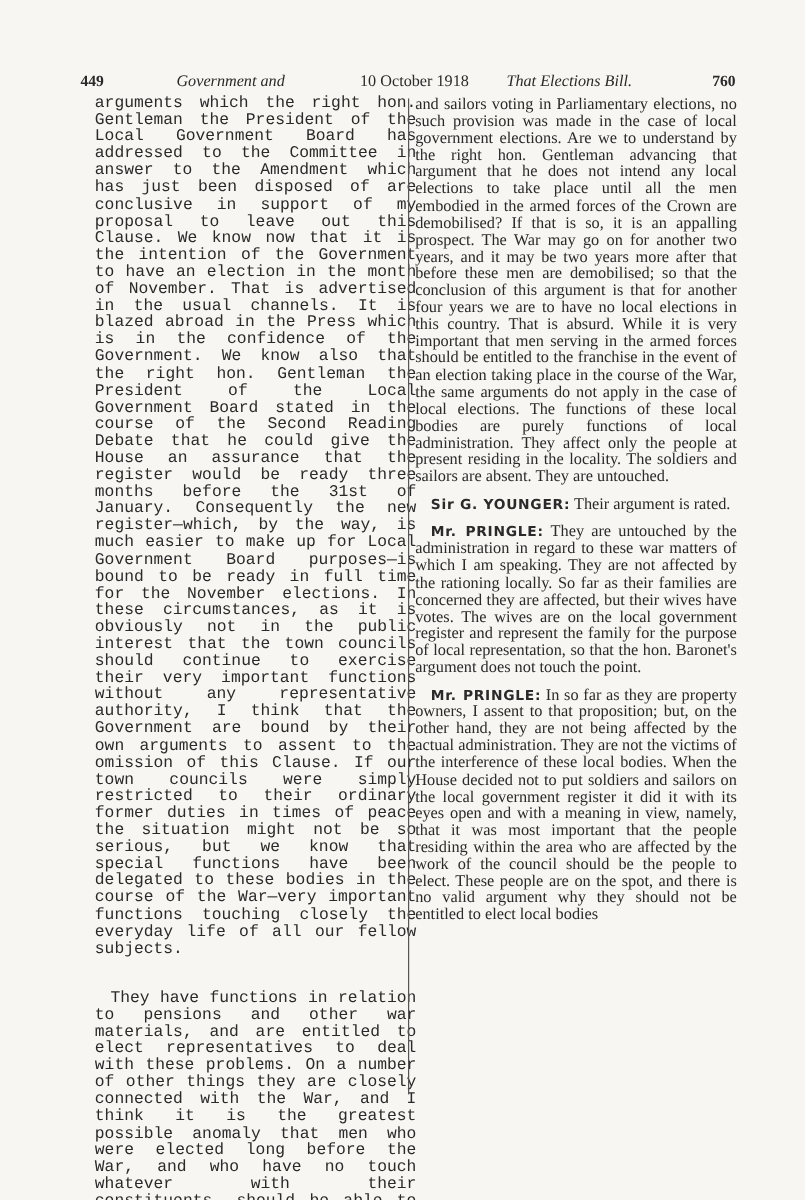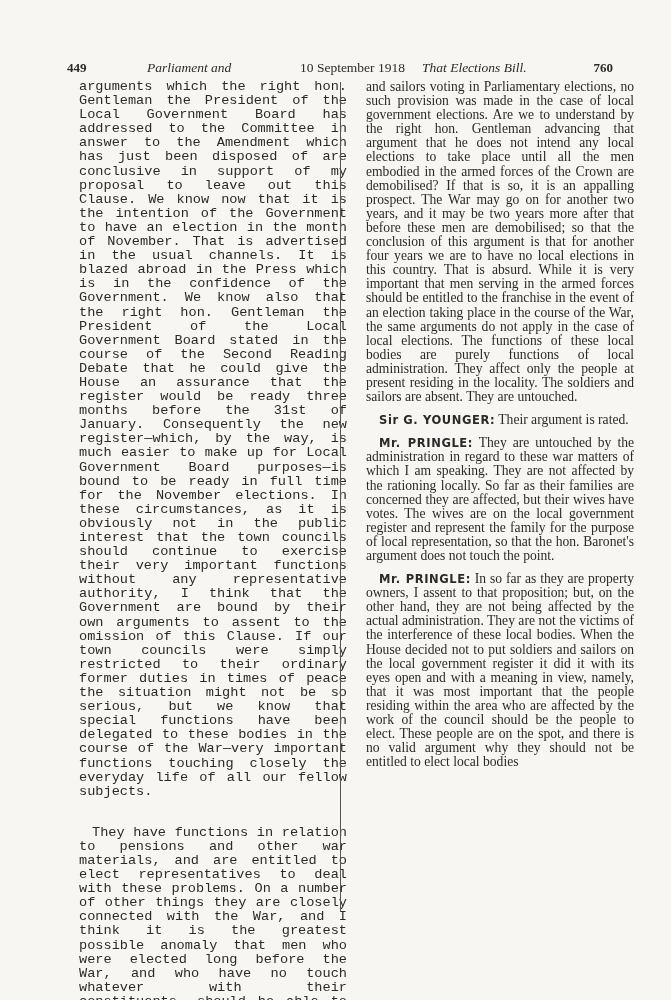--- a/index.html
+++ b/index.html
@@ -22,21 +22,21 @@
   .h-right-num { right: 0; font-weight: bold; font-family: "Liberation Serif", serif; font-size: 13px; }
 
   .col {
     position: absolute; top: 80px; width: 268px;
     font-family: "Liberation Serif", serif;
     font-size: 13.6px; line-height: 14.1px;
     text-align: justify;
     hyphens: manual;
   }
   .col-left { left: 79px; font-family: Liberation Mono, monospace; }
-  .col-right { left: 366px; }
+  .col-right { left: 346px; }
   .divider {
     position: absolute; left: 340px; top: 82px; width: 1px; height: 830px;
     background: #555;
   }
   .para { margin: 0; }
   .para.indent { text-indent: 13px; }
   .para.gap { margin-top: 27px; }
   .speaker {
     font-family: "DejaVu Sans", "Liberation Sans", sans-serif;
     font-weight: bold; font-size: 11.5px; letter-spacing: 0.6px; margin-top: 24px;
@@ -45,22 +45,22 @@
   .margin-marks {
     position: absolute; left: 4px; top: 490px; width: 10px; height: 440px;
     font-size: 9px; color: #888; line-height: 22px; font-family: "DejaVu Sans", sans-serif;
   }
 </style>
 </head>
 <body>
 
 <div class="header">
   <span class="h-left-num">449</span>
-  <span class="h-left-title">Parliament and</span>
-  <span class="h-date">10 September 1918</span>
+  <span class="h-left-title">Government and</span>
+  <span class="h-date">10 October 1918</span>
   <span class="h-right-title">That Elections Bill.</span>
   <span class="h-right-num">760</span>
 </div>
 
 <div class="col col-left">
   <p class="para">arguments which the right hon. Gentleman the President of the Local Government Board has addressed to the Committee in answer to the Amendment which has just been disposed of are conclusive in support of my proposal to leave out this Clause. We know now that it is the intention of the Government to have an election in the month of November. That is advertised in the usual channels. It is blazed abroad in the Press which is in the confidence of the Government. We know also that the right hon. Gentleman the President of the Local Government Board stated in the course of the Second Reading Debate that he could give the House an assurance that the register would be ready three months before the 31st of January. Consequently the new register—which, by the way, is much easier to make up for Local Government Board purposes—is bound to be ready in full time for the November elections. In these circumstances, as it is obviously not in the public interest that the town councils should continue to exercise their very important functions without any representative authority, I think that the Government are bound by their own arguments to assent to the omission of this Clause. If our town councils were simply restricted to their ordinary former duties in times of peace the situation might not be so serious, but we know that special functions have been delegated to these bodies in the course of the War—very important functions touching closely the everyday life of all our fellow subjects.</p>
   <p class="para indent gap">They have functions in relation to pensions and other war materials, and are entitled to elect representatives to deal with these problems. On a number of other things they are closely connected with the War, and I think it is the greatest possible anomaly that men who were elected long before the War, and who have no touch whatever with their constituents, should be able to exercise the autocratic power to which I have referred. I hope the right hon. Gentleman will say now—having stated the arguments which I have just repeated in a much more forcible way than I have been able to state them—that he will assent to the logical conclusion of these arguments. In the Second Reading Debate there was only one argument which he put forward which had any apparent vadidity against this proposal, and that was that while provision was made for soldiers</p>
 </div>
 
 <div class="divider"></div>

